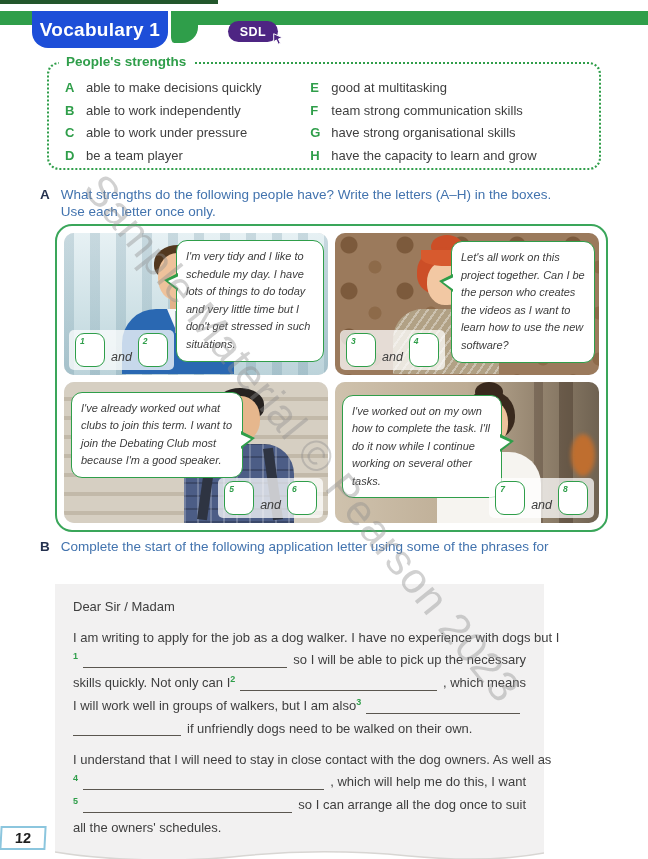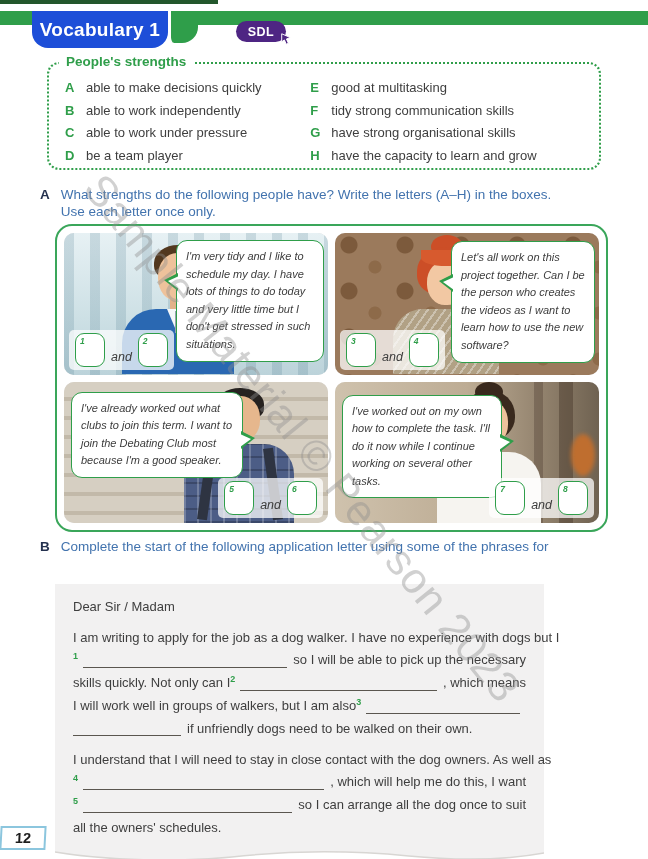--- a/index.html
+++ b/index.html
@@ -18,21 +18,21 @@
     color:#fff; font-weight:bold; font-size:19px; letter-spacing:.3px;
   }
   .vocab-tab-accent {
     position:absolute; top:11px; left:168px; width:30px; height:32px;
     background:#2f9e4a; border-radius:0 0 16px 6px; border-left:3px solid #fff; z-index:1;
   }
   .sdl-badge {
     position:absolute; top:21px; left:228px; width:50px; height:21px;
     background:#4e2583; border-radius:11px; z-index:2;
     display:flex; align-items:center; justify-content:center;
-    color:#fff; font-weight:bold; font-size:12.5px; letter-spacing:.5px;margin-left:8px;
+    color:#fff; font-weight:bold; font-size:12.5px; letter-spacing:.5px;
   }
   .sdl-cursor { position:absolute; right:-9px; bottom:-6px; width:19px; height:19px; }
   
   .strengths-box {
     position:absolute; top:62px; left:47px; width:554px; height:108px;
     border:2.5px dotted #2f9e4a; border-radius:12px; padding:16px 12px 8px 16px;
   }
   .sb-title {
     position:absolute; top:-10px; left:10px; background:#fff; padding:0 7px;
     color:#2f9e4a; font-weight:bold; font-size:13.5px;
@@ -187,21 +187,21 @@
           <span>be a team player</span>
         </div>
     </div>
     <div class="sb-col2">
       <div class="sb-row">
           <span class="sb-letter">E</span>
           <span>good at multitasking</span>
         </div>
       <div class="sb-row">
           <span class="sb-letter">F</span>
-          <span>tidy strong communication skills</span>
+          <span>team strong communication skills</span>
         </div>
       <div class="sb-row">
           <span class="sb-letter">G</span>
           <span>have strong organisational skills</span>
         </div>
       <div class="sb-row">
           <span class="sb-letter">H</span>
           <span>have the capacity to learn and grow</span>
         </div>
     </div>

